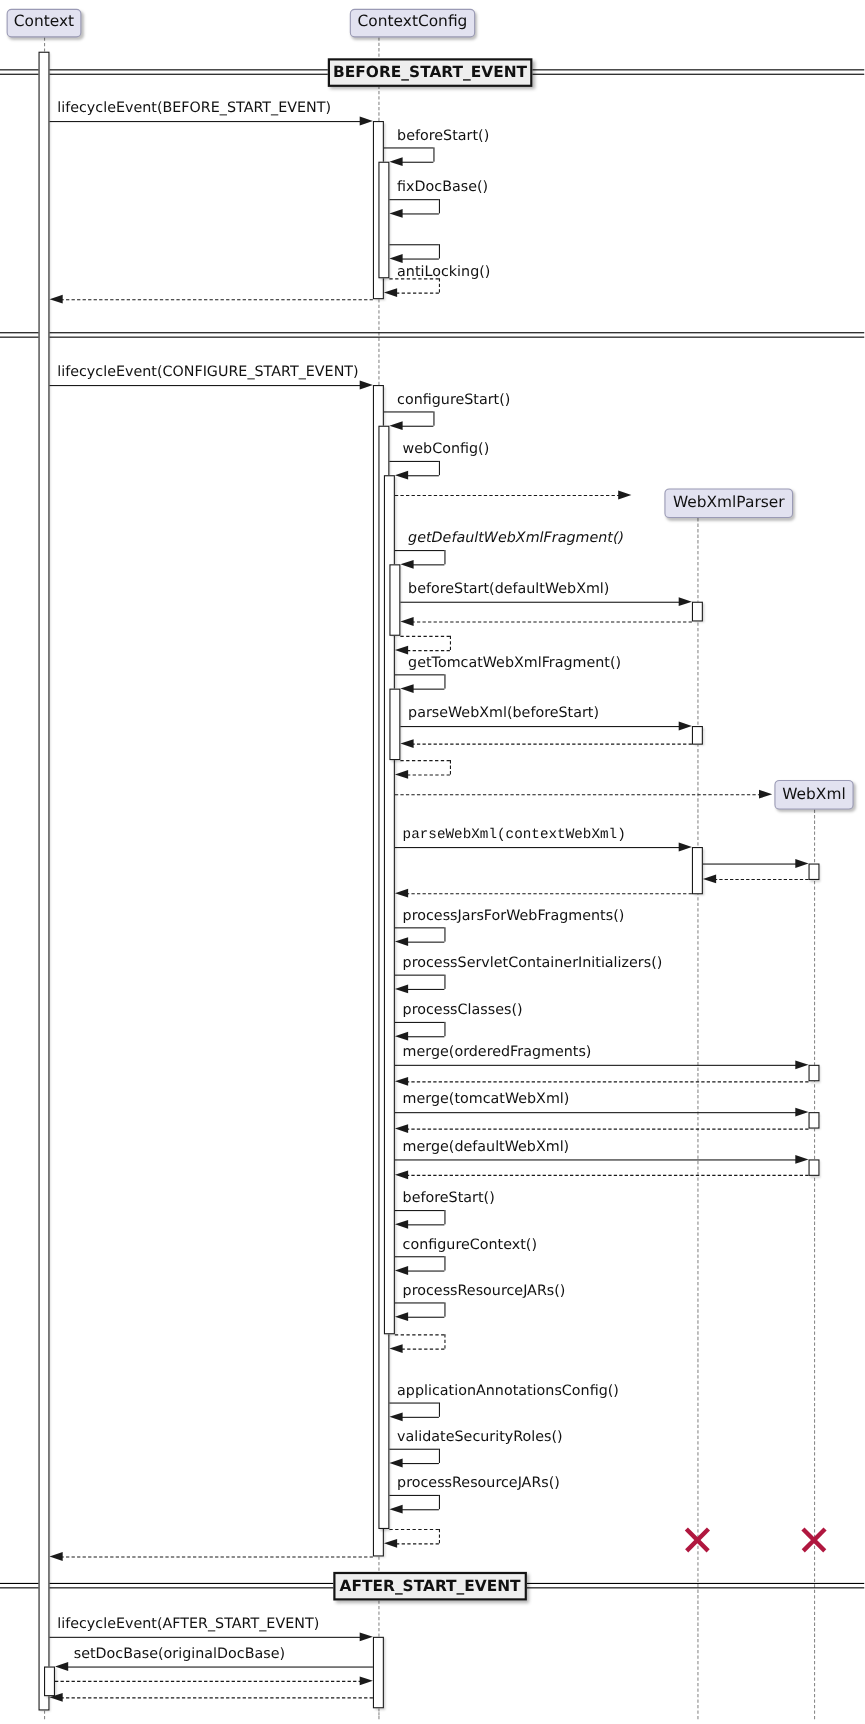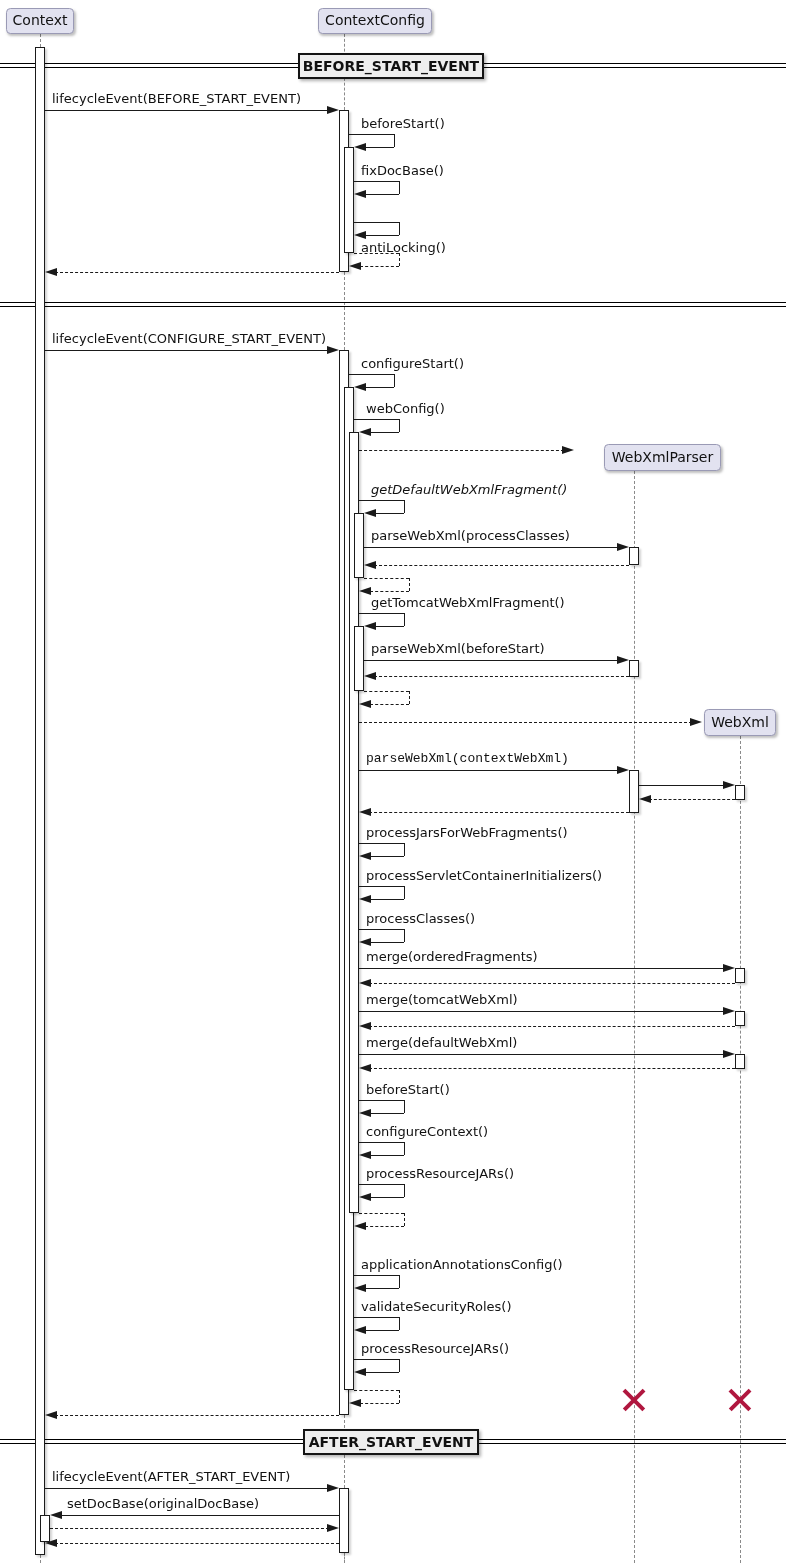--- a/index.html
+++ b/index.html
@@ -108,21 +108,21 @@
     <div class="lbl" style="left: 366px; top: 401px;">webConfig()</div>
     <div class="mline dashed" style="left: 359px; top: 450px; width: 205px;"></div>
     <div class="head right" style="left: 562px; top: 446px;"></div>
     <div class="mline" style="left: 359px; top: 500px; width: 45px;"></div>
     <div class="vline" style="left: 404px; top: 500px; height: 13px;"></div>
     <div class="mline" style="left: 375px; top: 513px; width: 29px;"></div>
     <div class="head left" style="left: 364px; top: 509px;"></div>
     <div class="lbl" style="left: 371px; top: 482px; font-style: italic;">getDefaultWebXmlFragment()</div>
     <div class="mline" style="left: 364px; top: 547px; width: 255px;"></div>
     <div class="head right" style="left: 617px; top: 543px;"></div>
-    <div class="lbl" style="left: 371px; top: 528px;">parseWebXml(processClasses)</div>
+    <div class="lbl" style="left: 371px; top: 528px;">beforeStart(defaultWebXml)</div>
     <div class="mline dashed" style="left: 374px; top: 565px; width: 255px;"></div>
     <div class="head left" style="left: 364px; top: 561px;"></div>
     <div class="mline dashed" style="left: 364px; top: 578px; width: 45px;"></div>
     <div class="vline dashed" style="left: 409px; top: 578px; height: 13px;"></div>
     <div class="mline dashed" style="left: 370px; top: 591px; width: 39px;"></div>
     <div class="head left" style="left: 359px; top: 587px;"></div>
     <div class="mline" style="left: 359px; top: 613px; width: 45px;"></div>
     <div class="vline" style="left: 404px; top: 613px; height: 13px;"></div>
     <div class="mline" style="left: 375px; top: 626px; width: 29px;"></div>
     <div class="head left" style="left: 364px; top: 622px;"></div>

